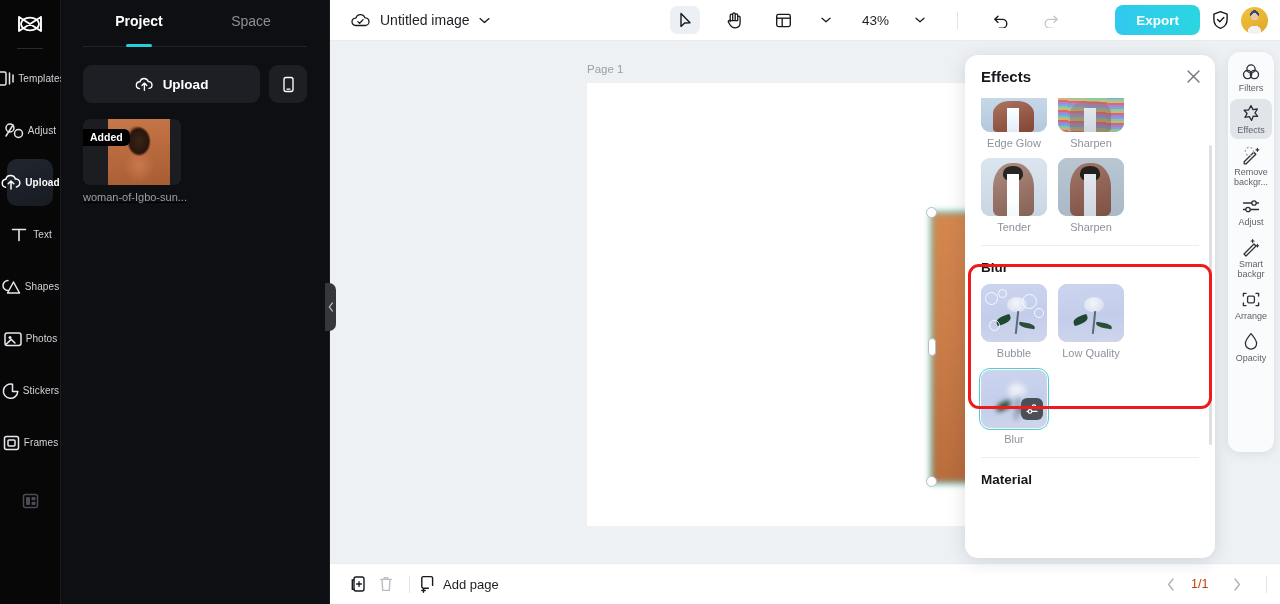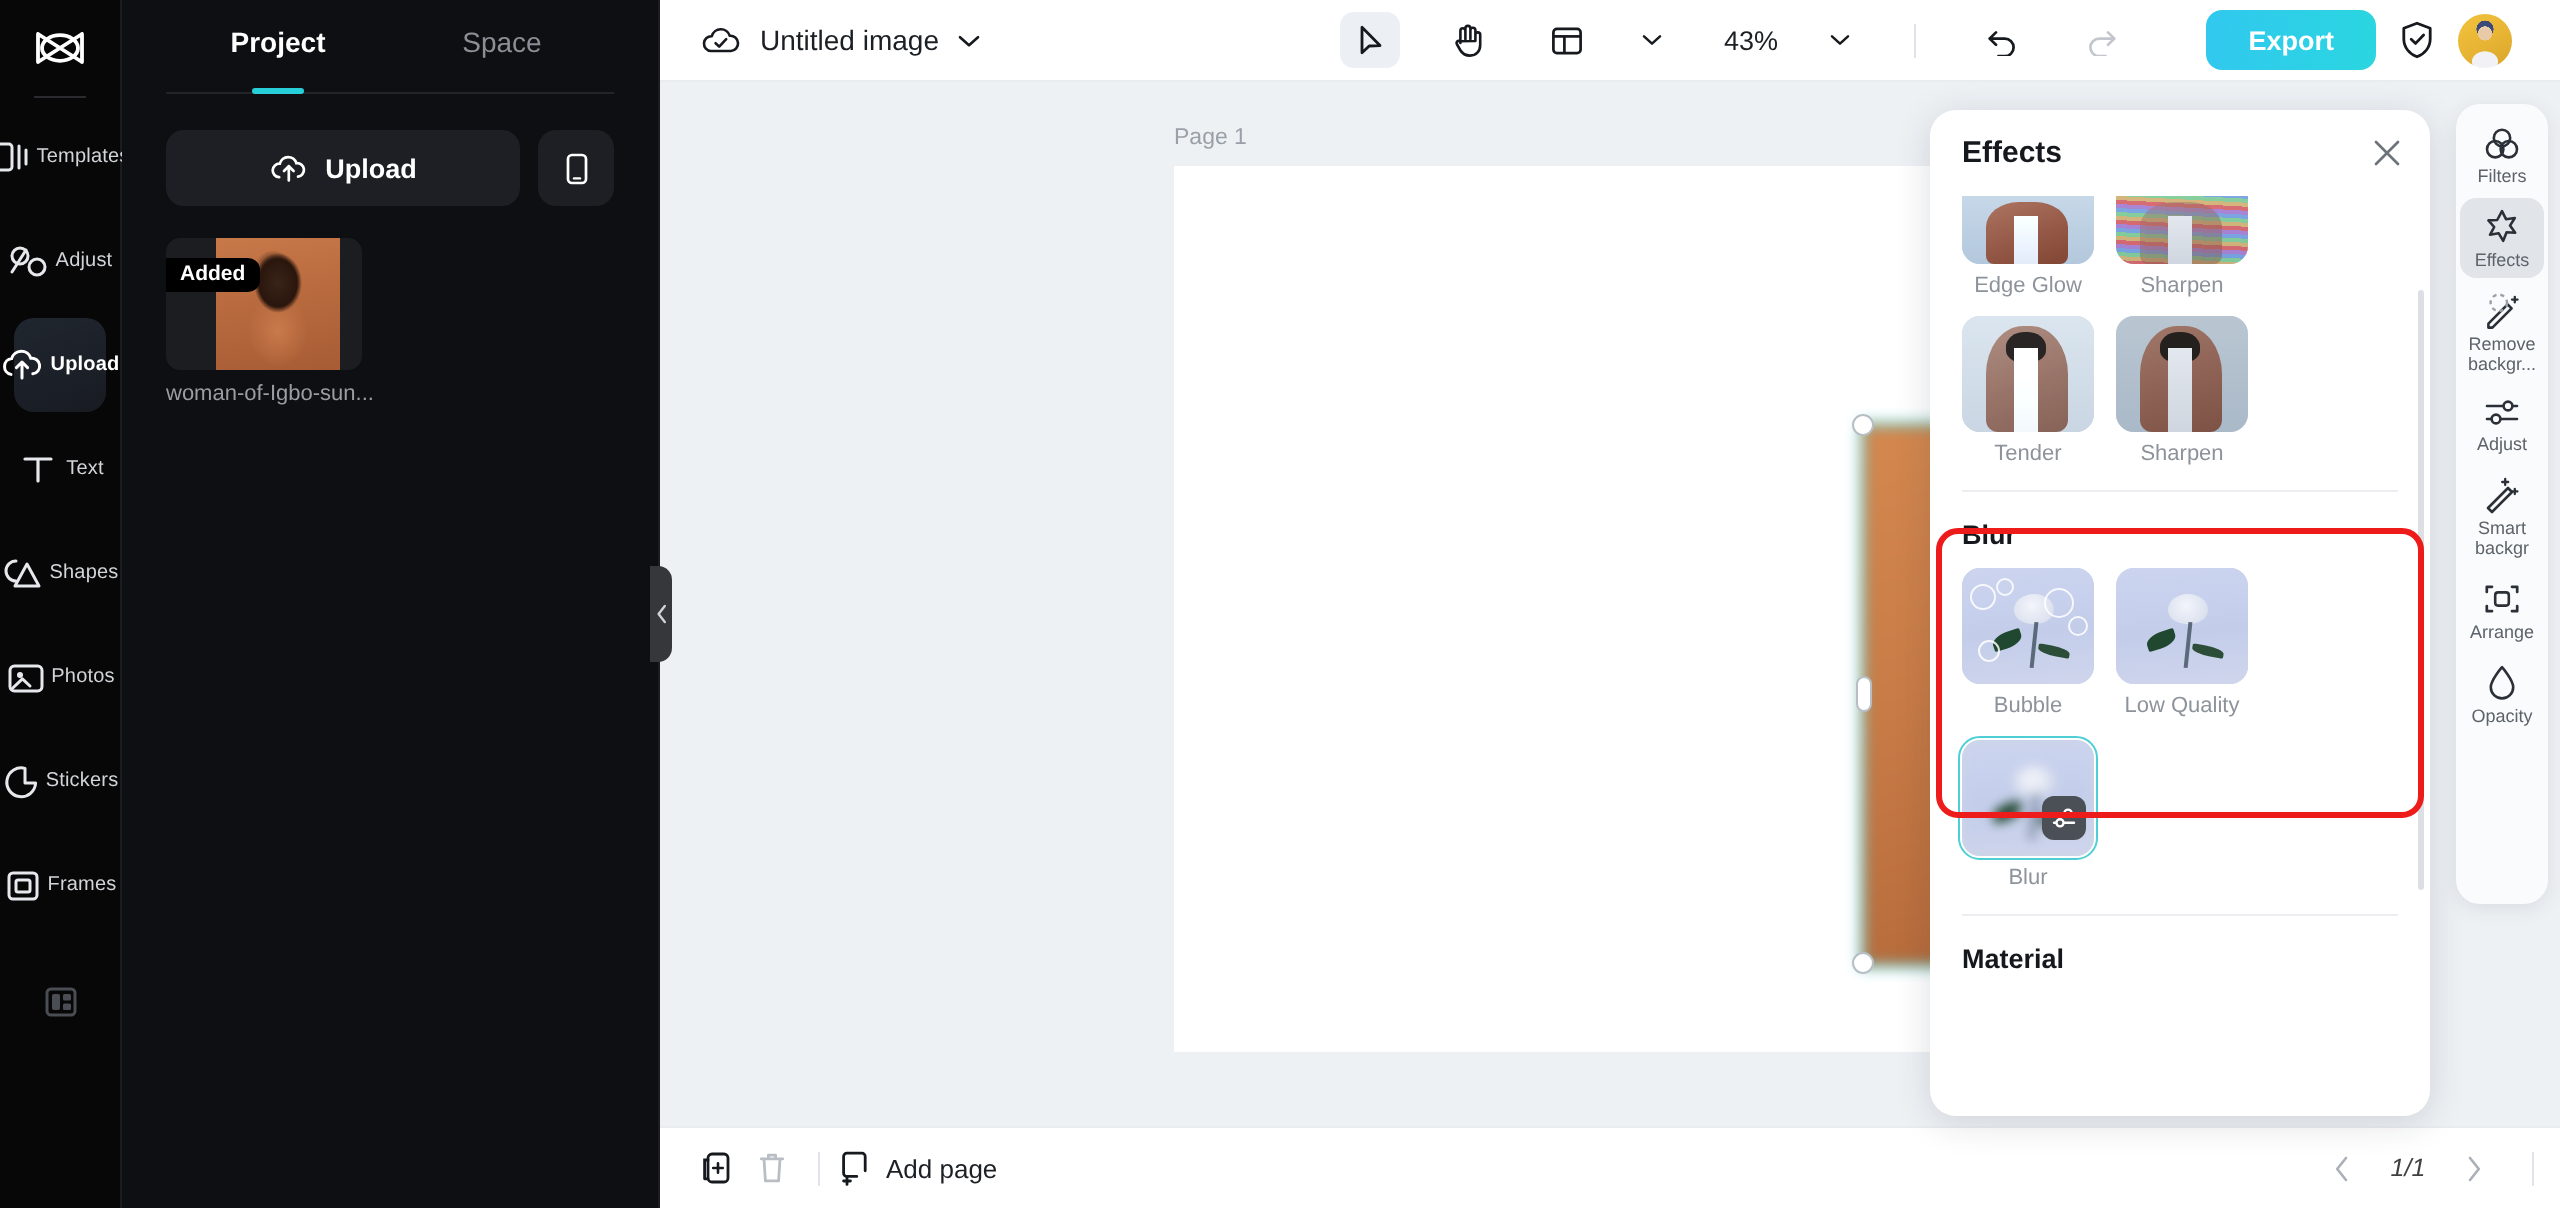--- a/index.html
+++ b/index.html
@@ -60,21 +60,21 @@
   .upload-btn {
     flex: 1; height: 38px; border-radius: 9px; background: #1d1f24;
     display: flex; align-items: center; justify-content: center; gap: 9px;
     color: #fff; font-size: 13.5px; font-weight: bold; cursor: pointer;
   }
   .phone-btn {
     width: 38px; height: 38px; border-radius: 9px; background: #1d1f24;
     display: flex; align-items: center; justify-content: center; cursor: pointer;
   }
   .assets { padding: 16px 22px 0; }
-  .asset { width: 114px; cursor: pointer; }
+  .asset { width: 114px; cursor: pointer; text-decoration: underline; }
   .asset-thumb {
     position: relative; width: 98px; height: 66px; border-radius: 7px;
     background: #1b1d21; overflow: hidden;
   }
   .asset-img {
     position: absolute; left: 25px; top: 0; width: 62px; height: 66px;
     background:
       radial-gradient(ellipse 16px 20px at 50% 34%, #3a2418 0%, #2a160d 60%, rgba(0,0,0,0) 75%),
       radial-gradient(ellipse 13px 12px at 46% 22%, #140b07 0%, rgba(20,11,7,0) 70%),
       radial-gradient(ellipse 20px 24px at 50% 70%, #c97a4c 0%, rgba(201,122,76,0) 75%),
@@ -110,21 +110,21 @@
   }
   .tb-btn {
     width: 30px; height: 28px; border-radius: 7px;
     display: flex; align-items: center; justify-content: center; cursor: pointer;
   }
   .tb-btn.sel { background: #eceff3; }
   .tb-chev { width: 18px; height: 28px; display:flex; align-items:center; justify-content:center; cursor:pointer;}
   .zoom-val { font-size: 13.5px; color: #1c1f23; padding: 0 3px 0 8px; }
   .tb-vsep { width: 1px; height: 17px; background: #dfe3e8; margin: 0 9px; }
   .tb-right {
-    position: absolute; right: 24px; display: flex; align-items: center; gap: 11px;
+    position: absolute; right: 12px; display: flex; align-items: center; gap: 11px;
   }
   .export-btn {
     height: 30px; padding: 0 21px; border-radius: 8px;
     background: linear-gradient(95deg,#31c8ef 0%,#2ad6e0 100%);
     color: #fff; font-size: 13.5px; font-weight: bold;
     display: flex; align-items: center; cursor: pointer; border: none;
   }
   .avatar {
     width: 27px; height: 27px; border-radius: 50%; cursor: pointer;
     background:
@@ -199,21 +199,21 @@
   .bb-btn {
     width: 28px; height: 28px; display:flex; align-items:center; justify-content:center;
     cursor: pointer;
   }
   .bb-sep { width:1px; height:17px; background:#e1e5ea; margin: 0 9px; }
   .addpage {
     display: flex; align-items: center; gap: 7px; cursor: pointer;
     font-size: 13px; color: #1c1f23;
   }
   .bb-right { position: absolute; right: 14px; display: flex; align-items: center; gap: 6px; }
-  .pg-ind { font-size: 12.5px; color: #404040; min-width: 26px; text-align: center; font-style: italic; }
+  .pg-ind { font-size: 12.5px; color: #c2410c; min-width: 26px; text-align: left; }
 
   
   .effects {
     position: absolute; left: 965px; top: 55px; width: 250px; height: 503px;
     background: #fff; border-radius: 13px;
     box-shadow: 0 3px 18px rgba(25,35,55,.15);
     overflow: hidden; z-index: 25;
   }
   .eff-head {
     height: 43px; display: flex; align-items: center; justify-content: space-between;

